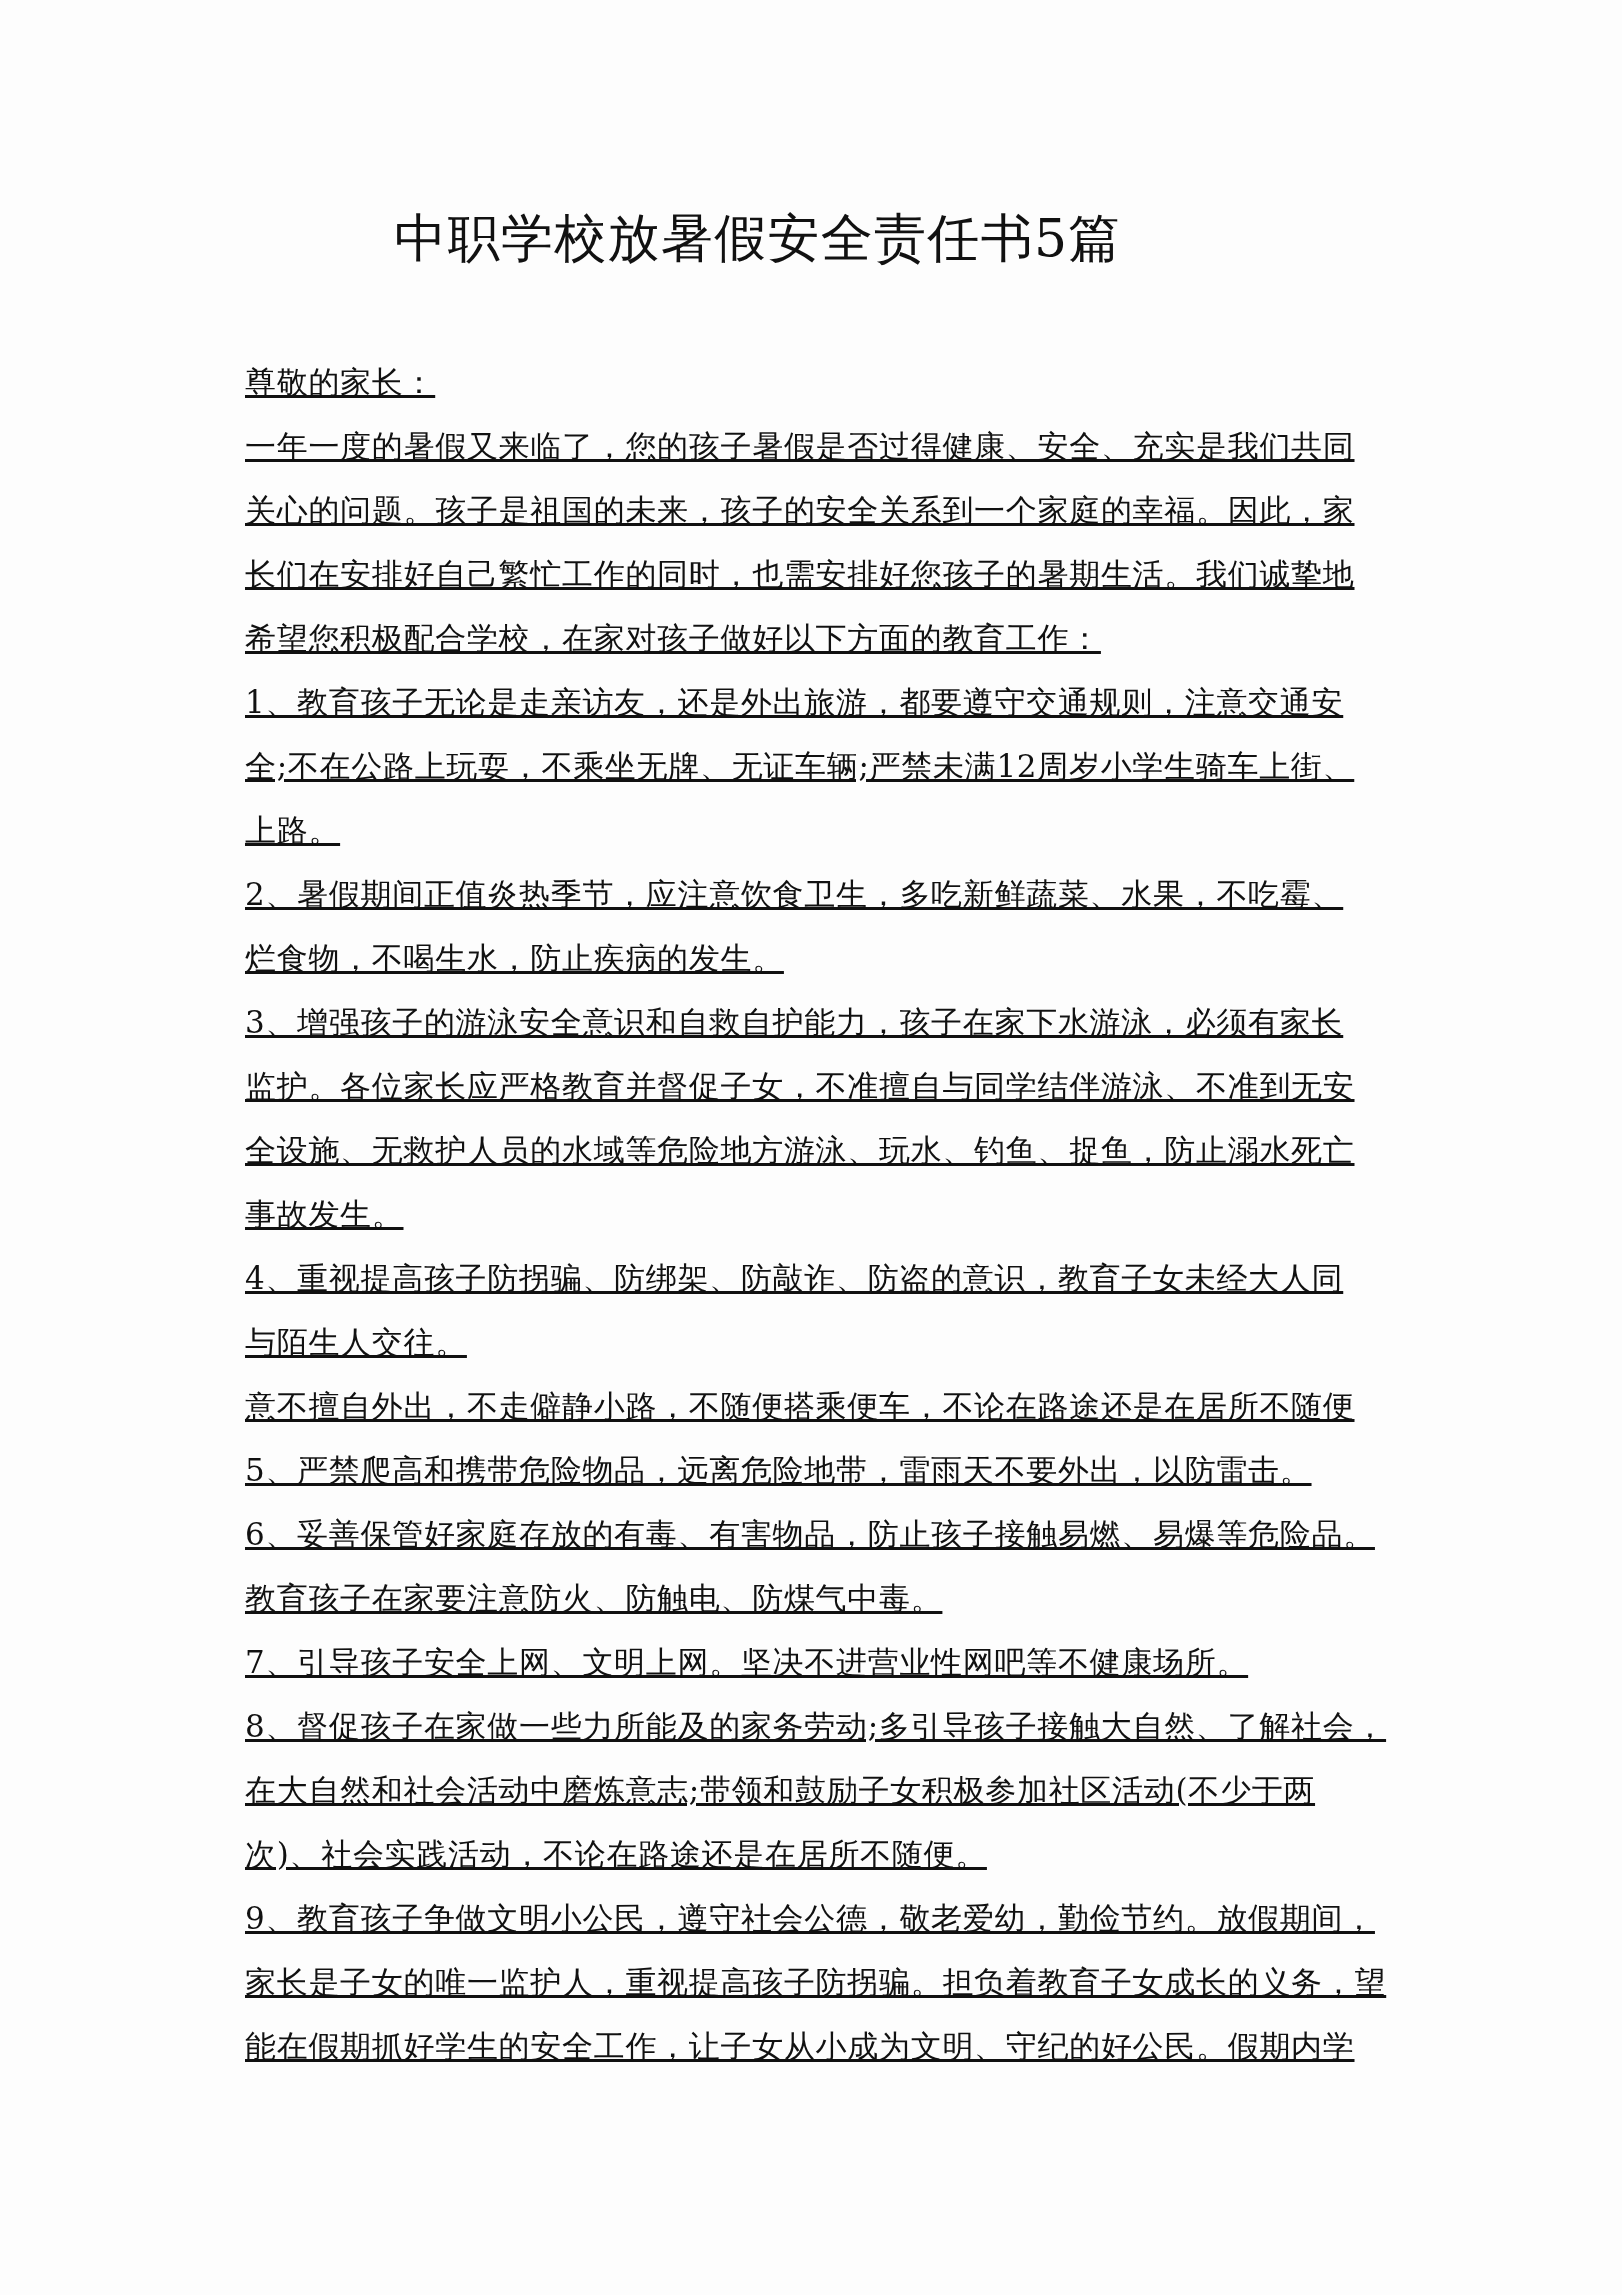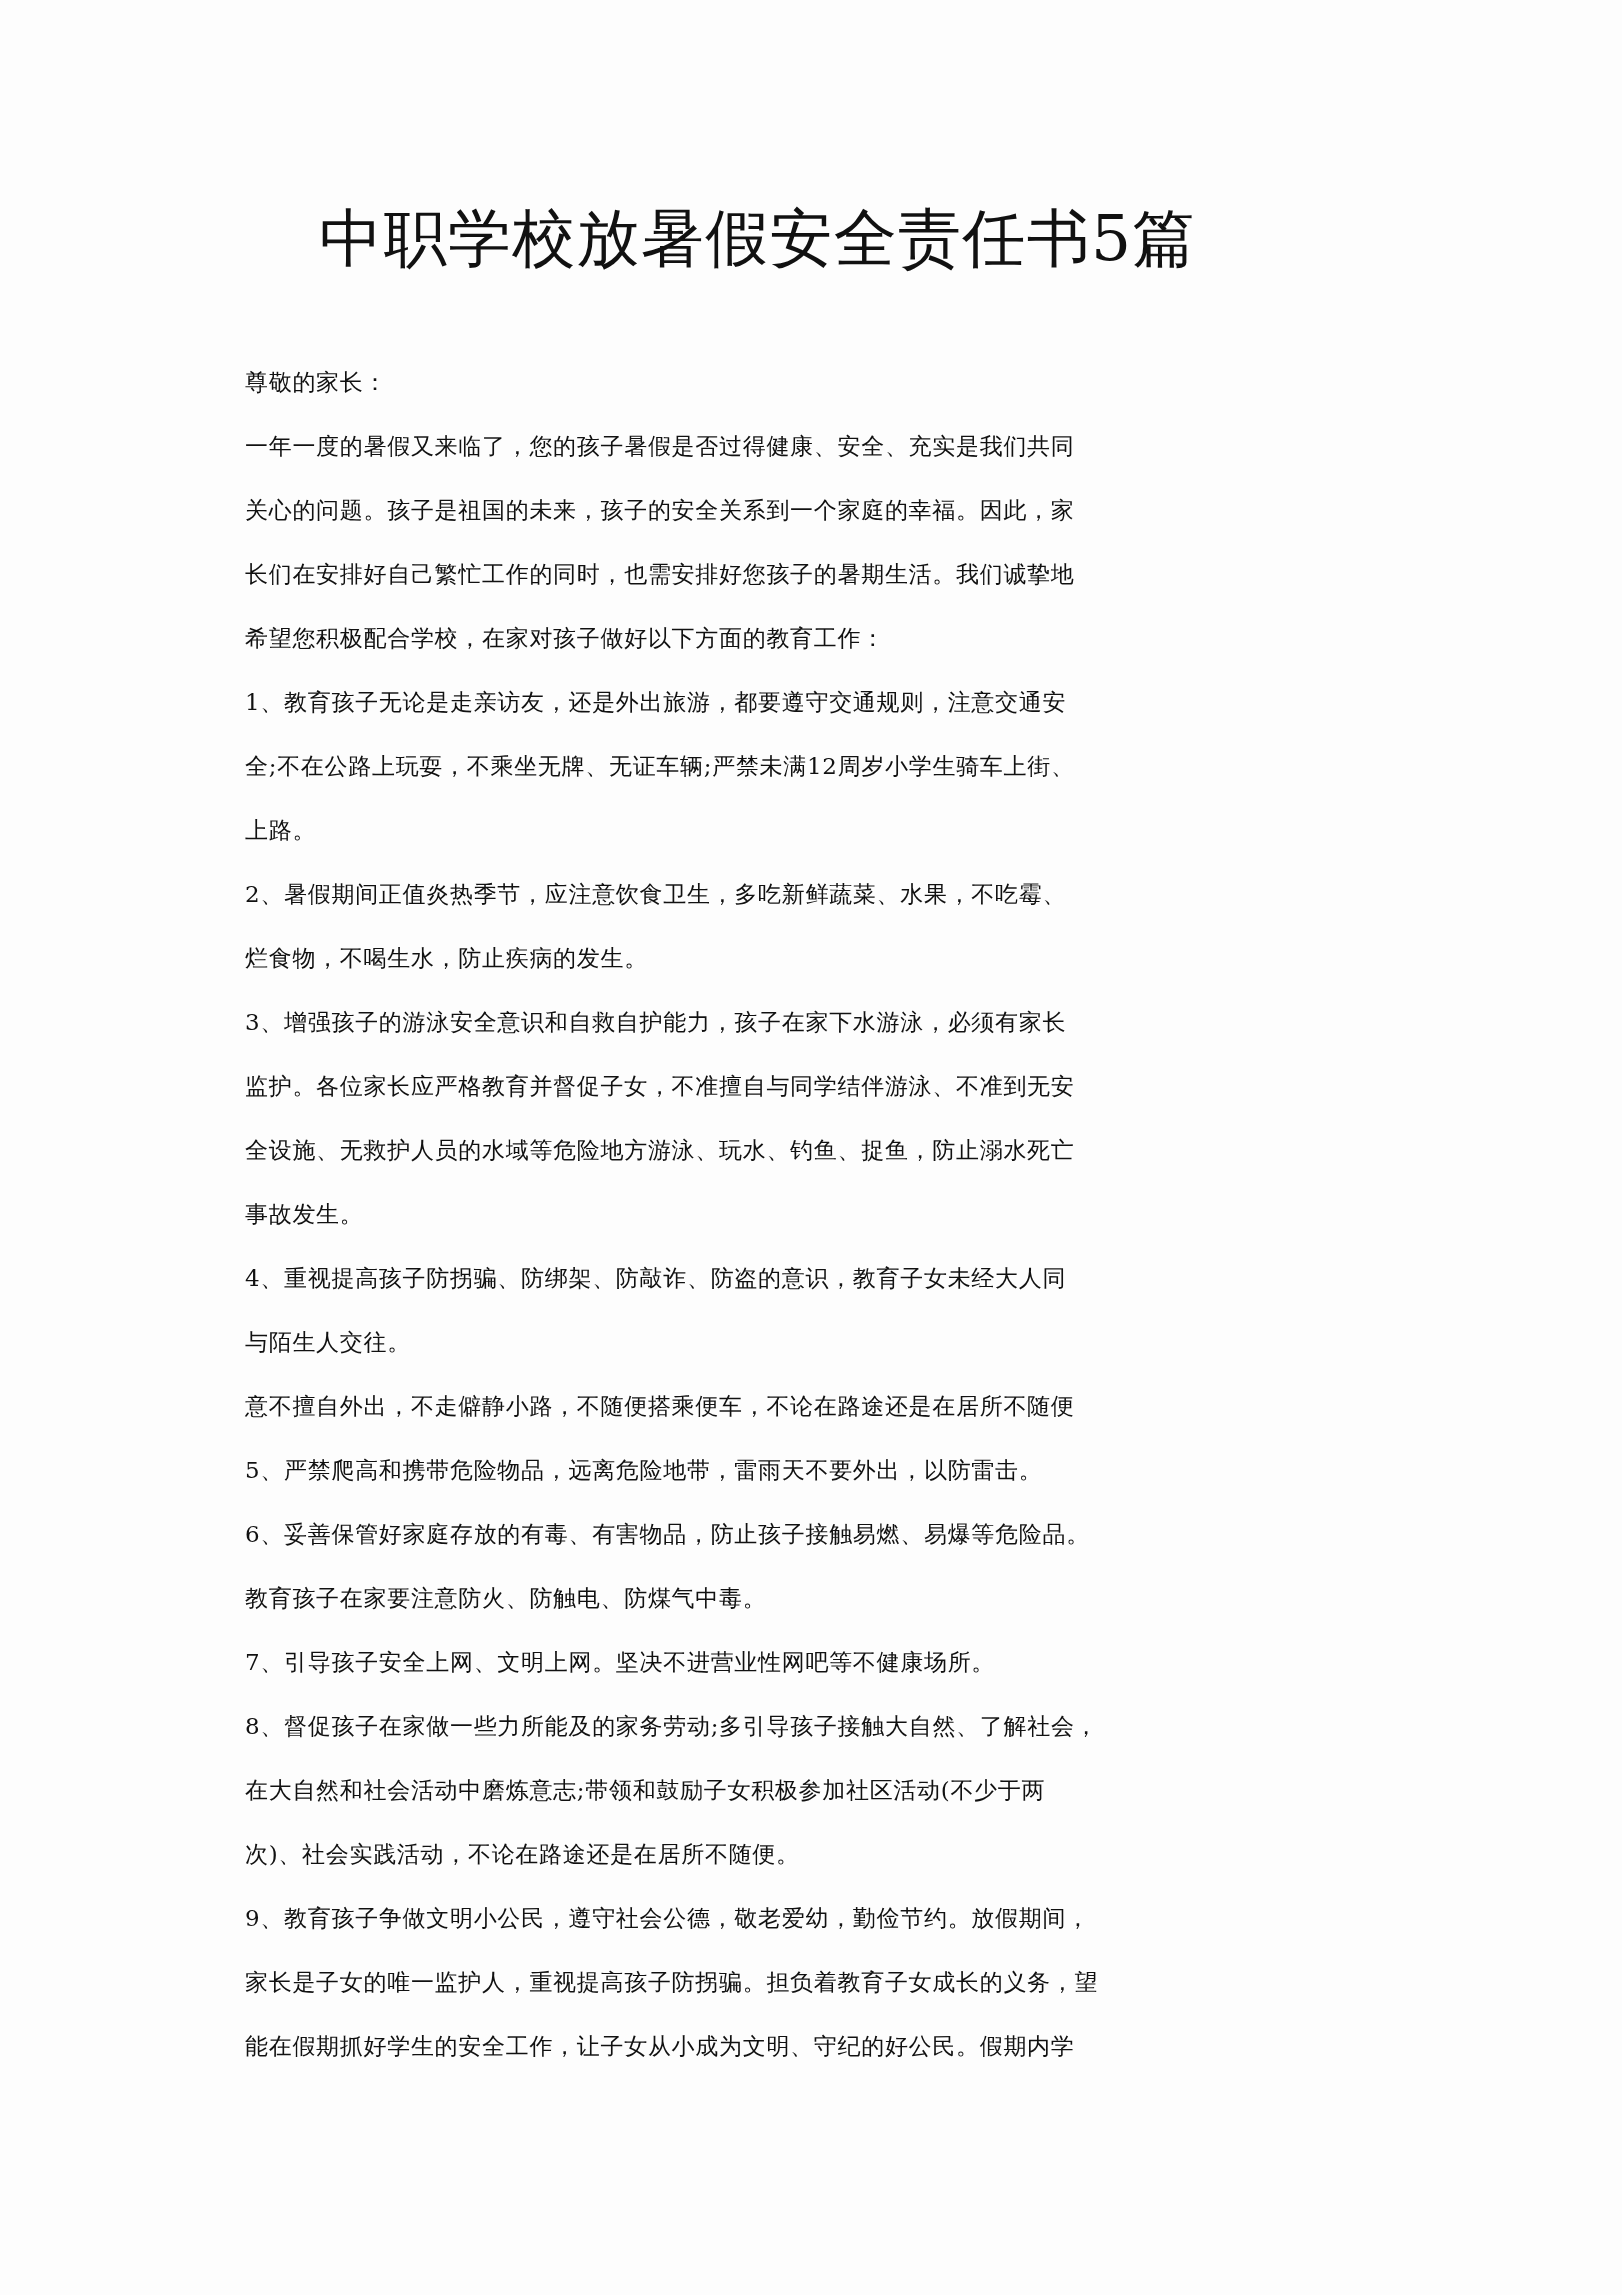--- a/index.html
+++ b/index.html
@@ -20,39 +20,40 @@
       left: 0; top: 0;
       width: 1623px;
       height: 2295px;
     }
     .title {
       position: absolute;
       top: 196px;
       left: 0;
       width: 1516px;
       text-align: center;
-      font-size: 63px;
+      font-size: 52px;
       line-height: 85px;
       letter-spacing: 1.3px;
       font-weight: normal;
       margin: 0;
     }
     .body {
       position: absolute;
       left: 245px;
       top: 350px;
       width: 1142px;
     }
     .line {
       display: block;
       height: 64px;
       line-height: 64px;
-      font-size: 23px;
+      font-size: 31px;
       white-space: nowrap;
       letter-spacing: 0.7px;
+      text-decoration: underline;
     }
   </style>
 </head>
 <body>
 
 <div class="page">
   <h1 class="title">中职学校放暑假安全责任书5篇</h1>
 
   <div class="body">
     <span class="line">尊敬的家长：</span>

